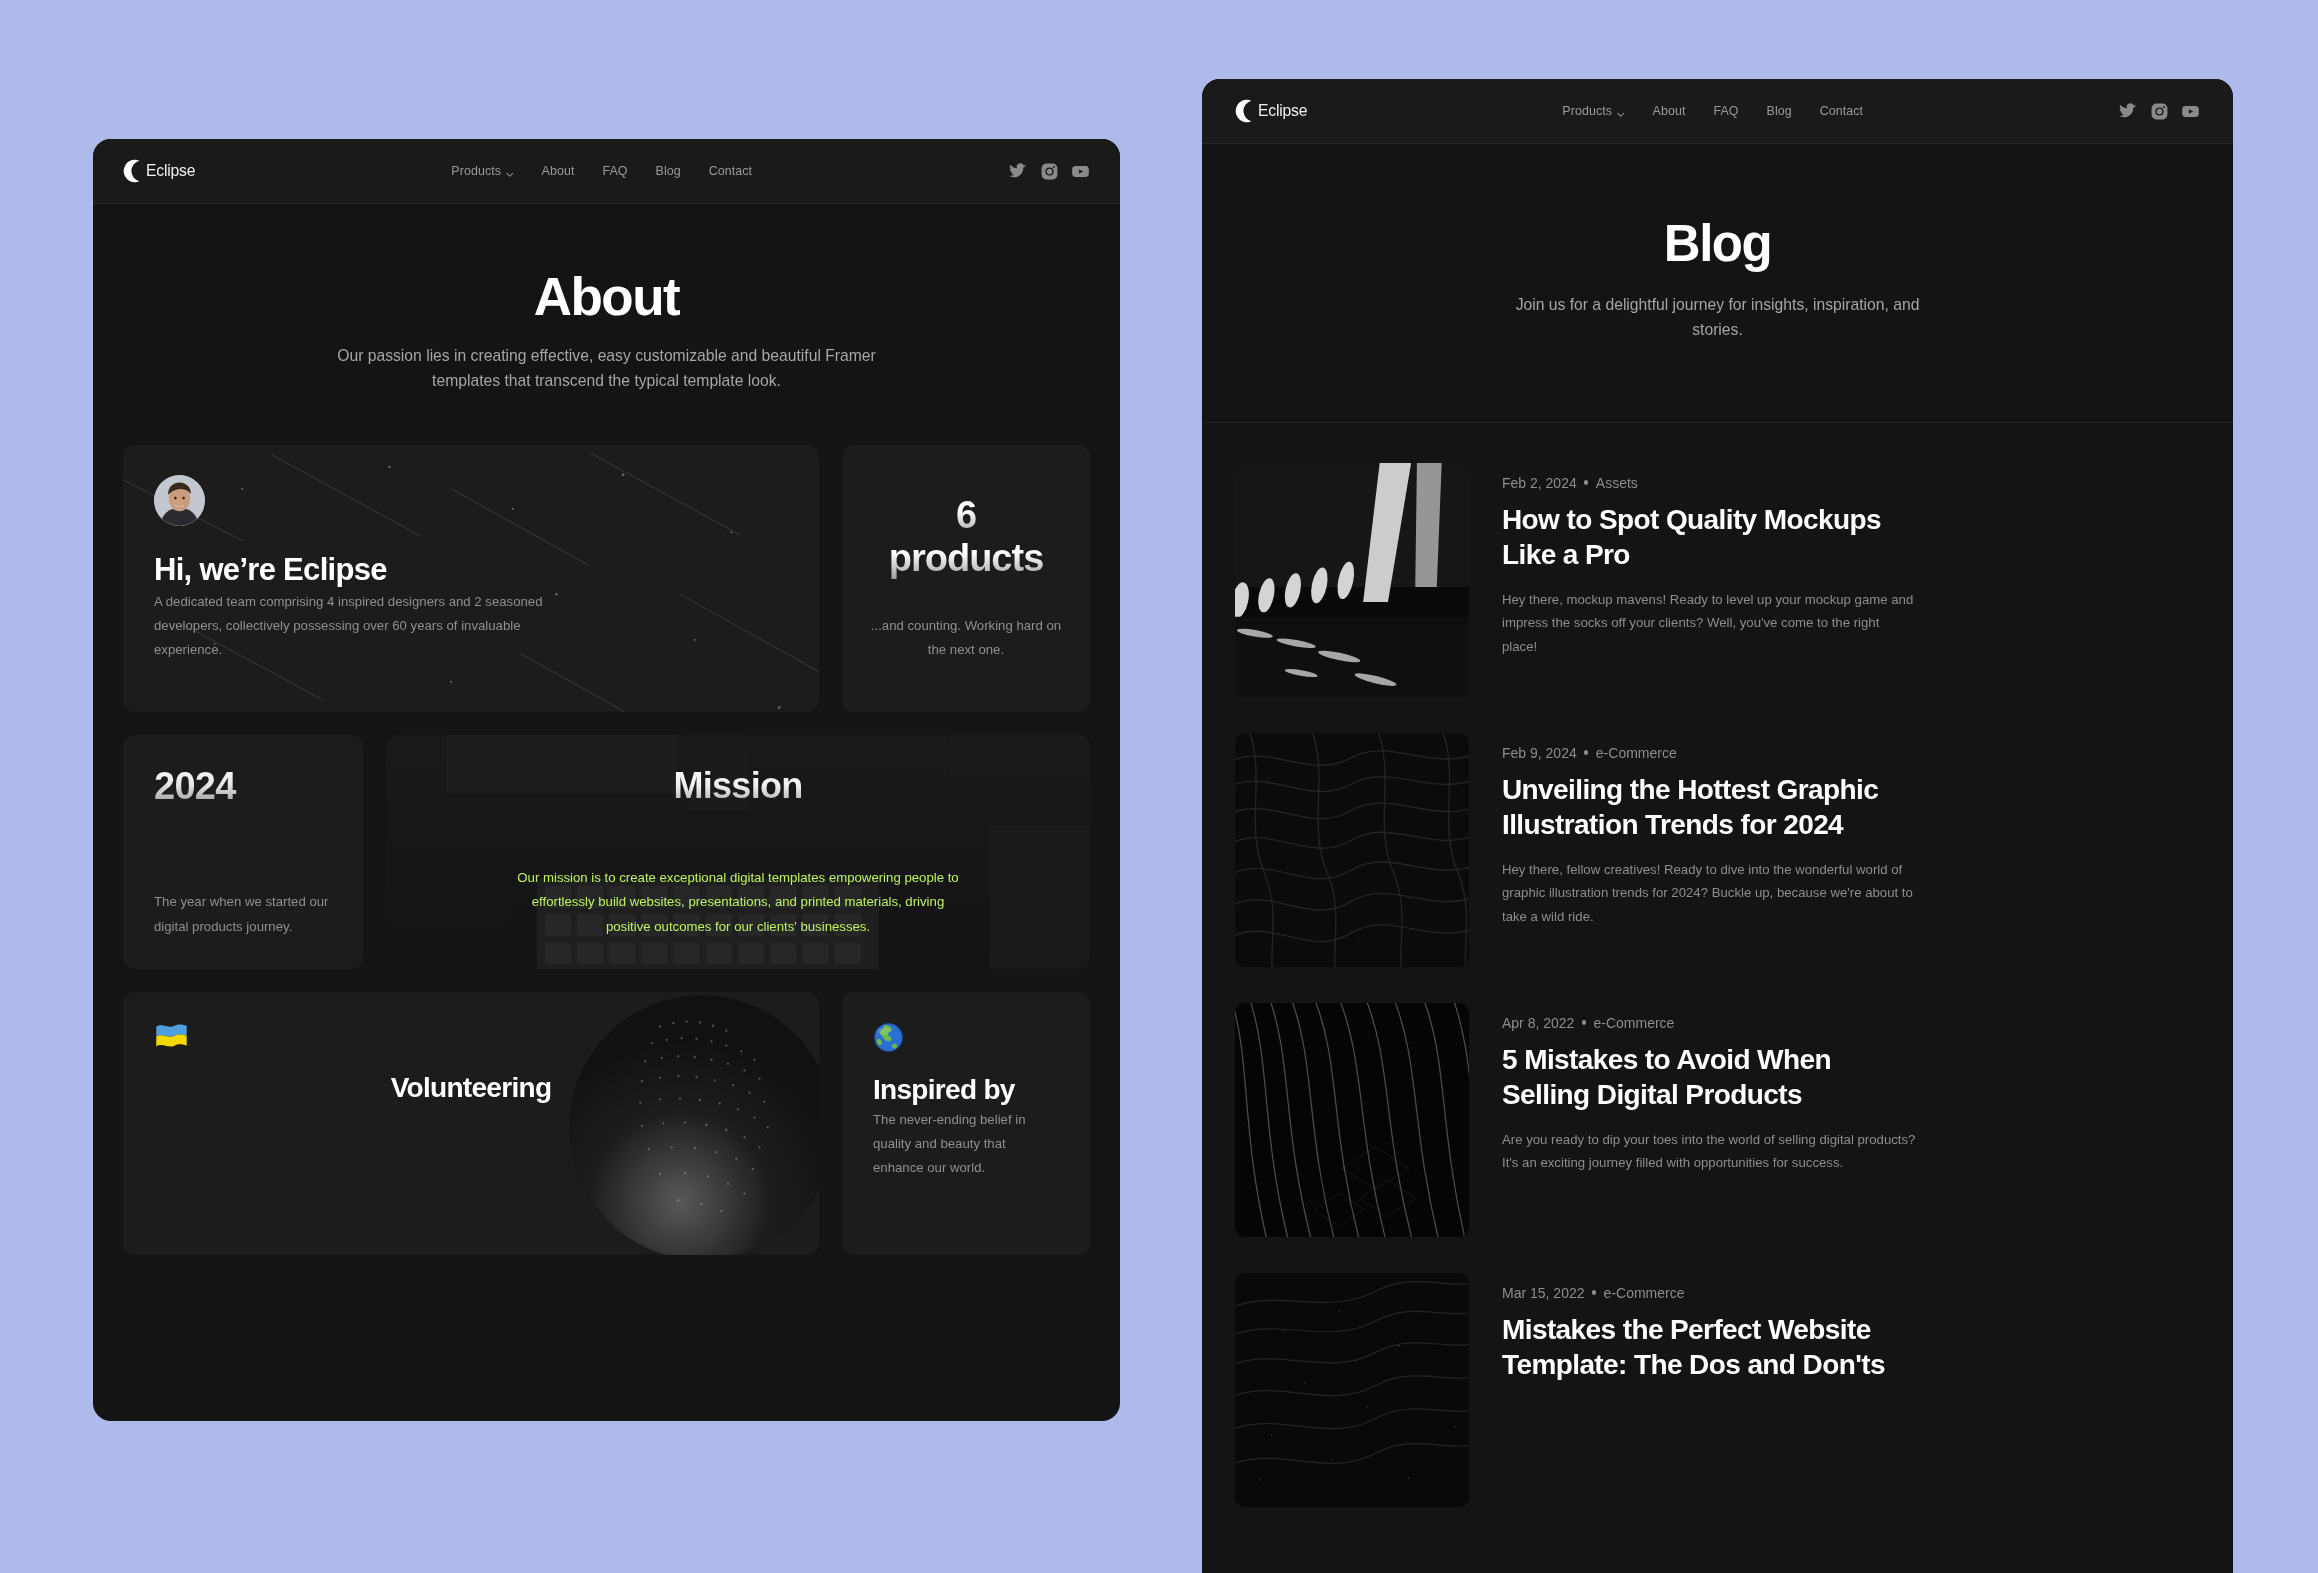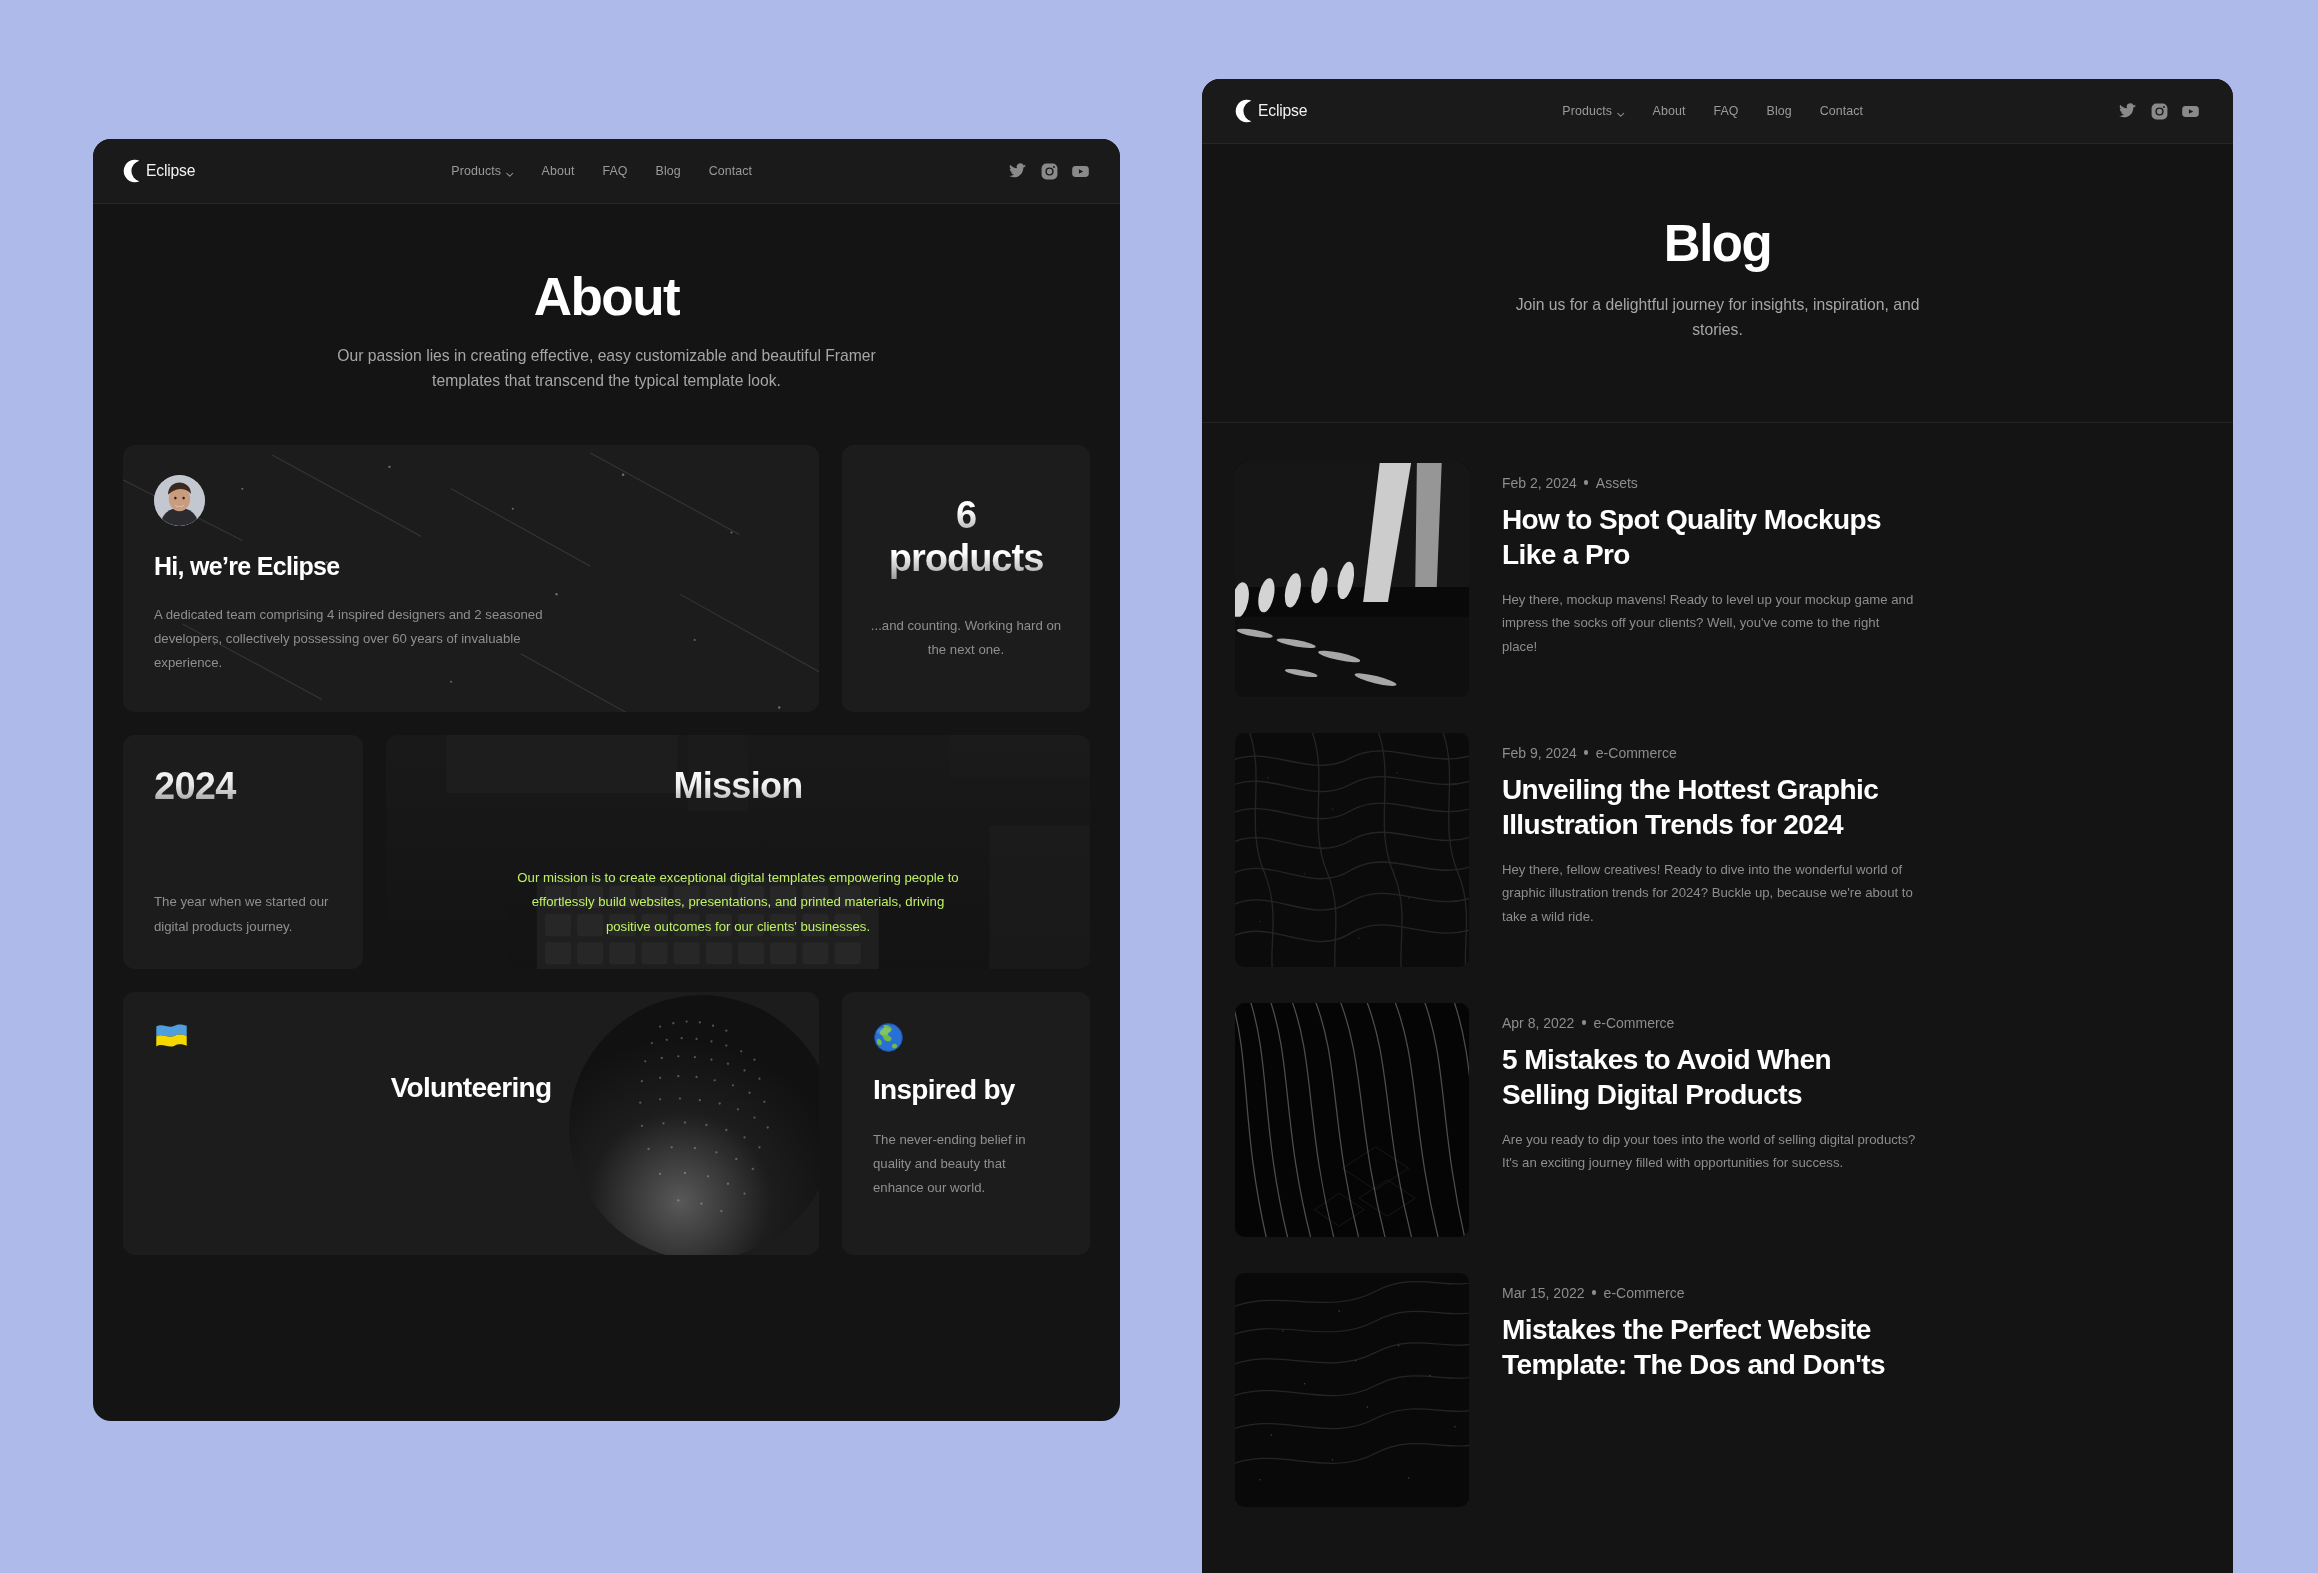--- a/index.html
+++ b/index.html
@@ -76,34 +76,34 @@
   .row { display: flex; gap: 23px; }
 
   .card {
     background: #1c1c1c;
     border-radius: 11.6px;
     position: relative;
     overflow: hidden;
     padding: 30px 31px;
   }
   .card-title { color: #fff; font-weight: 700; letter-spacing: -0.7px; }
-  .card-body { color: #8f8f8f; font-size: 13.2px; line-height: 1.82; margin-top: 22px; position: relative; z-index: 3; }
+  .card-body { color: #8f8f8f; font-size: 13.2px; line-height: 1.82; margin-top: 2px; position: relative; z-index: 3; }
 
   
   .stars, .meteors { position: absolute; inset: 0; z-index: 1; pointer-events: none; }
 
   
   .card-team { flex: 1 1 0; min-height: 267px; }
   .avatar {
     width: 51px; height: 51px; border-radius: 50%;
     position: relative; z-index: 3; overflow: hidden;
     background: radial-gradient(circle at 50% 35%, #c8cbd2 0%, #9ea3ad 70%, #7d828c 100%);
   }
   .avatar svg { display:block; width:100%; height:100%; }
-  .card-team .card-title { font-size: 25px; margin-top: 26.5px; position: relative; z-index: 3; }
+  .card-team .card-title { font-size: 31px; margin-top: 26.5px; position: relative; z-index: 3; }
   .card-team .card-body { width: 397px; }
 
   
   .card-stat {
     width: 248px; min-height: 267px;
     display: flex; flex-direction: column;
     align-items: center; justify-content: center; text-align: center;
     padding: 30px 23px;
   }
   .stat-big {

